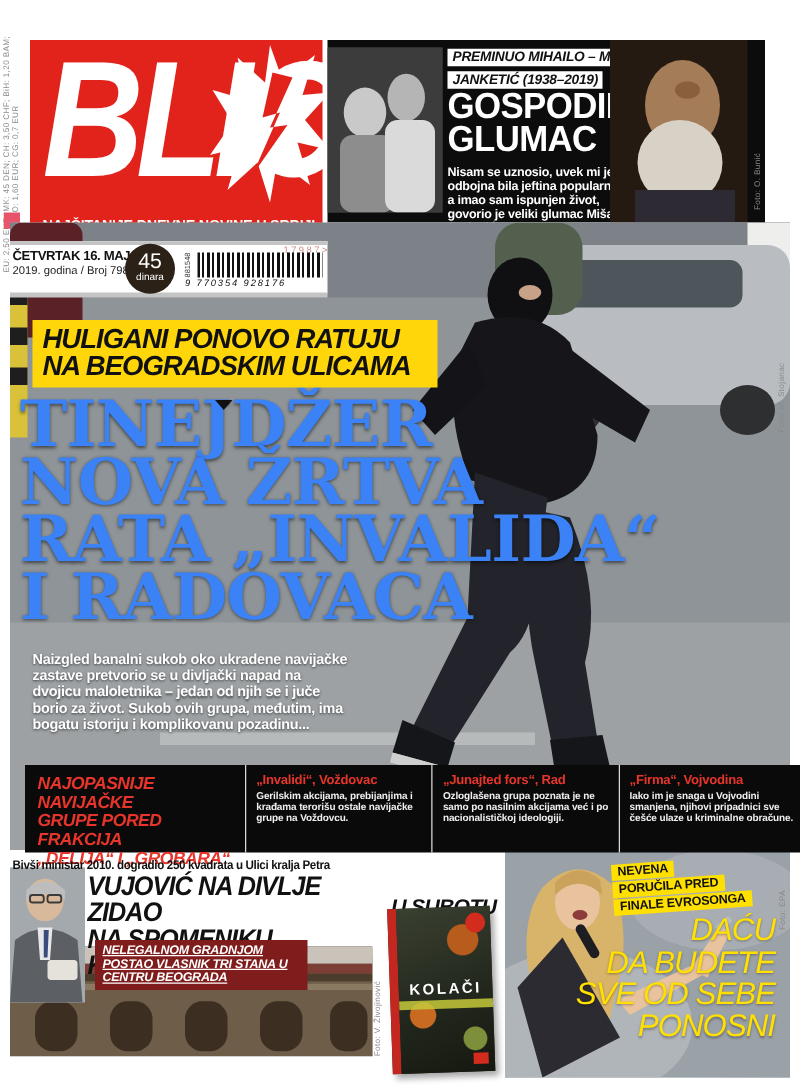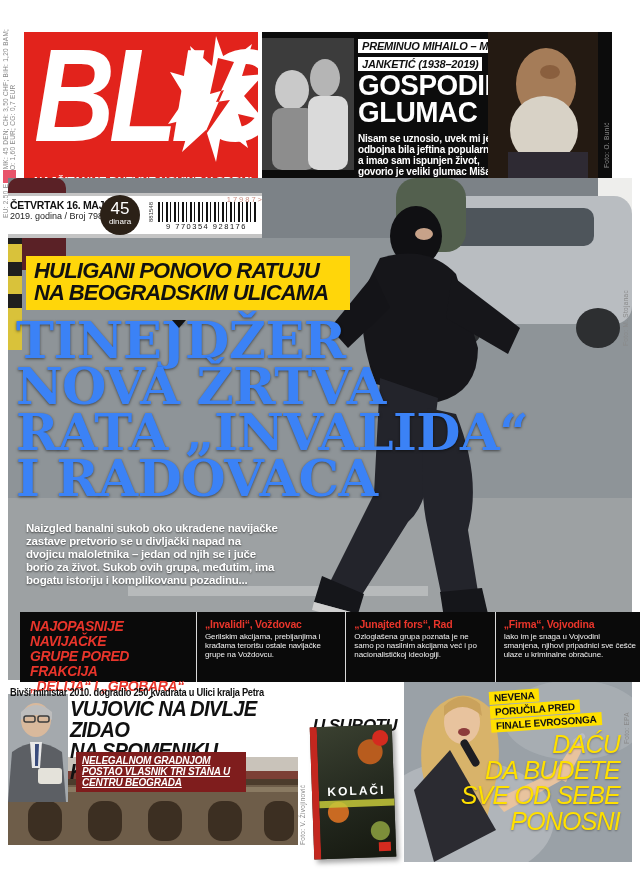--- a/index.html
+++ b/index.html
@@ -36,21 +36,21 @@
   .date2{position:absolute;left:2px;top:18px;font-size:9px;color:#222;}
   .price-badge{position:absolute;left:92px;top:2px;width:40px;height:40px;border-radius:50%;
                background:#2b2117;color:#fff;text-align:center;z-index:2;}
   .price-badge .v{font-size:17px;line-height:19px;padding-top:4px;}
   .price-badge .u{font-size:8px;line-height:8px;}
   .barcode-wrap{position:absolute;left:140px;top:3px;width:116px;height:36px;}
   .bc-top{position:absolute;right:0;top:-1px;font-size:7.5px;color:#c98b7f;letter-spacing:2px;}
   .bc-side{position:absolute;left:0;top:6px;writing-mode:vertical-rl;transform:rotate(180deg);font-size:6px;color:#333;}
   .bc-bars{position:absolute;left:10px;top:6px;width:100px;height:20px;
            background:repeating-linear-gradient(90deg,#111 0 2px,#fff 2px 4px,#111 4px 5px,#fff 5px 8px);}
-  .bc-num{position:absolute;left:18px;top:26px;font-size:7.5px;color:#111;letter-spacing:1.5px;}
+  .bc-num{position:absolute;left:0;top:26px;font-size:7.5px;color:#111;letter-spacing:1.5px;font-style:italic;}
 
   
   .main-photo{left:8px;top:178px;width:624px;height:502px;overflow:hidden;
               background:linear-gradient(180deg,#9aa0a4 0%,#858b90 30%,#8f9496 60%,#a3a7a9 100%);}
   .photo-credit-main{position:absolute;right:3px;top:48px;height:120px;}
 
   
   .kicker-yellow{left:26px;top:256px;width:308px;background:#ffd60a;padding:4px 8px 5px;z-index:5;}
   .kicker-yellow div{color:#111;font-style:italic;font-weight:bold;font-size:22px;line-height:1.02;letter-spacing:-.8px;}
   .down-arrow{left:172px;top:320px;width:0;height:0;border-left:7px solid transparent;
@@ -61,21 +61,21 @@
   .standfirst{left:26px;top:522px;width:252px;z-index:4;color:#fff;font-weight:bold;
               font-size:11.5px;line-height:1.13;letter-spacing:-.2px;text-shadow:0 1px 2px rgba(0,0,0,.6);}
 
   
   .fan-strip{left:20px;top:612px;width:624px;height:70px;background:#0a0a0a;z-index:6;
              display:flex;align-items:stretch;}
   .fan-intro{flex:0 0 162px;padding:7px 4px 0 10px;color:#e8352b;font-style:italic;font-weight:bold;
              font-size:14px;line-height:1.08;letter-spacing:-.4px;}
   .fan-col{flex:1 1 0;padding:6px 6px 0 8px;border-left:1px solid #d9d9d9;}
   .fan-title{color:#e8352b;font-weight:bold;font-size:10.5px;letter-spacing:-.2px;margin-bottom:2px;}
-  .fan-body{color:#efefef;font-size:8px;line-height:1.15;font-weight:normal;letter-spacing:-.1px;}
+  .fan-body{color:#efefef;font-size:8px;line-height:1.15;font-weight:bold;letter-spacing:-.1px;}
 
   
   .vu-kicker{left:10px;top:687px;font-weight:bold;font-size:10px;color:#111;letter-spacing:-.3px;
              transform:scaleX(.93);transform-origin:left;white-space:nowrap;z-index:8;}
   .vu-headline{left:70px;top:699px;width:240px;z-index:8;color:#111;font-style:italic;font-weight:bold;
                font-size:21.5px;line-height:.97;letter-spacing:-.8px;transform:scaleX(.94);transform-origin:left;}
   .vu-photo{left:8px;top:694px;width:60px;height:108px;z-index:7;background:#9aa0a5;overflow:hidden;}
   .vu-red{left:76px;top:752px;width:158px;background:#7f1d1d;padding:3px 6px;z-index:9;
           color:#fff;font-style:italic;font-weight:bold;font-size:10px;line-height:1.12;letter-spacing:-.2px;text-decoration:underline;}
   .vu-building{left:8px;top:757px;width:290px;height:88px;z-index:5;overflow:hidden;

